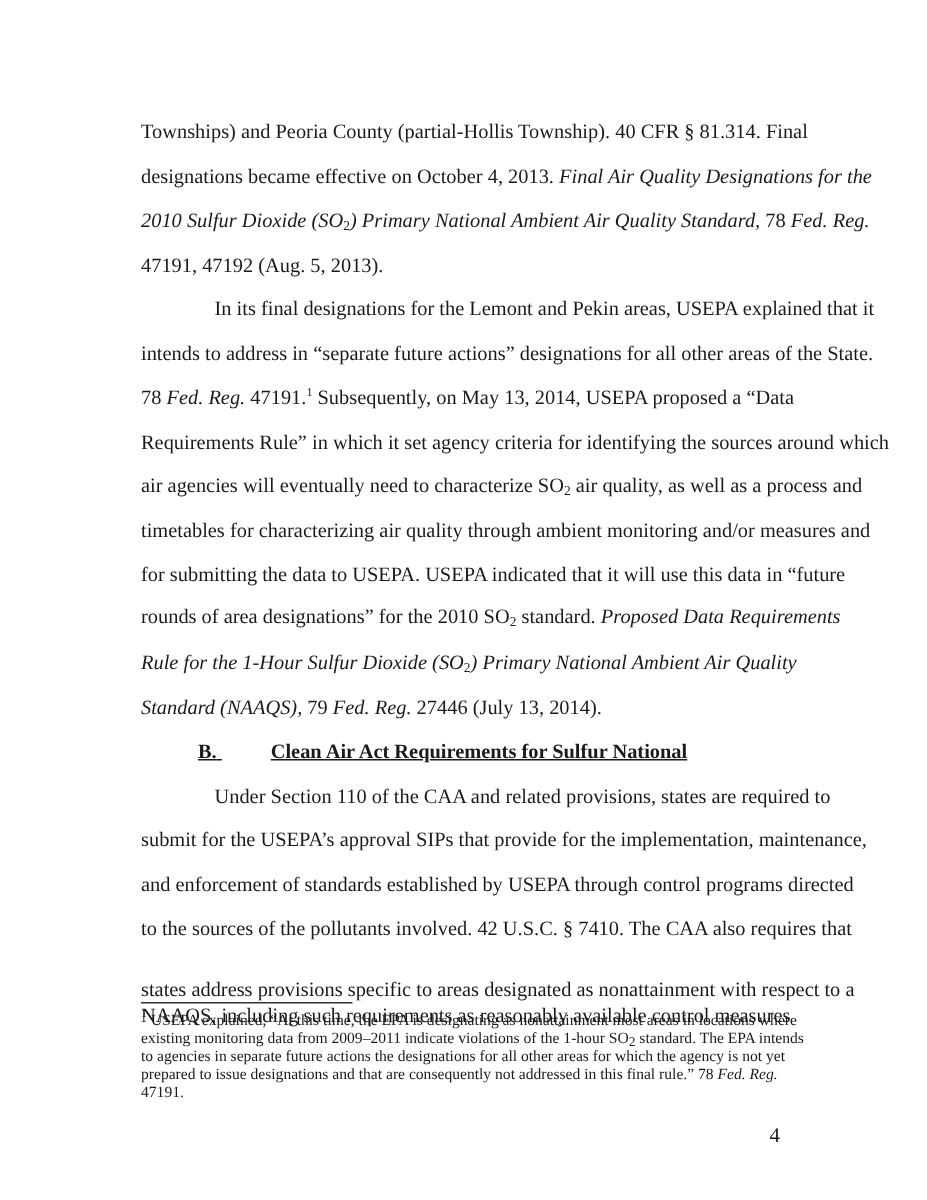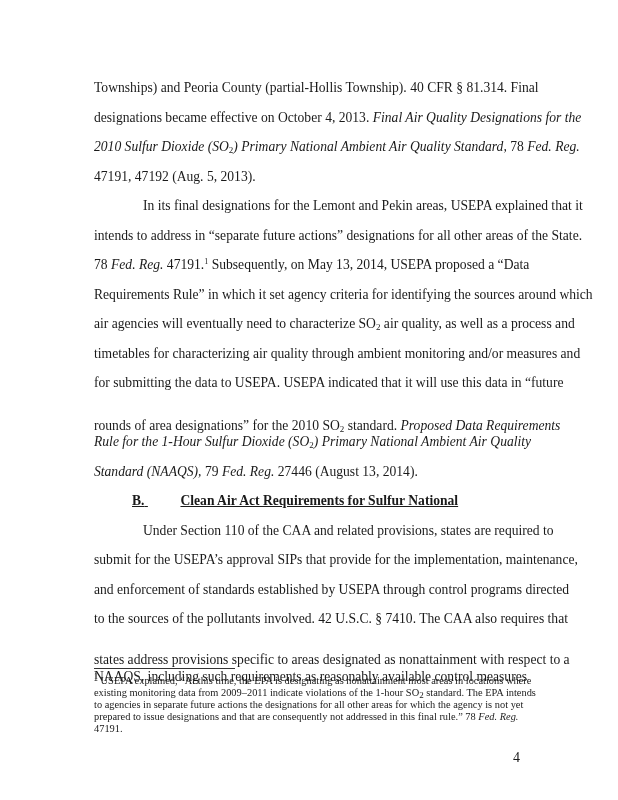--- a/index.html
+++ b/index.html
@@ -28,23 +28,23 @@
   <div class="line" style="top:110px"><span>designations became effective on October 4, 2013. </span><i>Final Air Quality Designations for the</i></div>
   <div class="line" style="top:139px"><i>2010 Sulfur Dioxide (SO</i><sub>2</sub><i>) Primary National Ambient Air Quality Standard,</i><span> 78 </span><i>Fed. Reg.</i></div>
   <div class="line" style="top:169px"><span>47191, 47192 (Aug. 5, 2013).</span></div>
   <div class="line indent" style="top:198px"><span>In its final designations for the Lemont and Pekin areas, USEPA explained that it</span></div>
   <div class="line" style="top:228px"><span>intends to address in “separate future actions” designations for all other areas of the State.</span></div>
   <div class="line" style="top:257px"><span>78 </span><i>Fed. Reg.</i><span> 47191.</span><sup>1</sup><span>  Subsequently, on May 13, 2014, USEPA proposed a “Data</span></div>
   <div class="line" style="top:287px"><span>Requirements Rule” in which it set agency criteria for identifying the sources around which</span></div>
   <div class="line" style="top:316px"><span>air agencies will eventually need to characterize SO</span><sub>2</sub><span> air quality, as well as a process and</span></div>
   <div class="line" style="top:346px"><span>timetables for characterizing air quality through ambient monitoring and/or measures and</span></div>
   <div class="line" style="top:375px"><span>for submitting the data to USEPA.  USEPA indicated that it will use this data in “future</span></div>
-  <div class="line" style="top:418px"><span>rounds of area designations” for the 2010 SO</span><sub>2</sub><span> standard.  </span><i>Proposed Data Requirements</i></div>
+  <div class="line" style="top:403px"><span>rounds of area designations” for the 2010 SO</span><sub>2</sub><span> standard.  </span><i>Proposed Data Requirements</i></div>
   <div class="line" style="top:434px"><i>Rule for the 1-Hour Sulfur Dioxide (SO</i><sub>2</sub><i>) Primary National Ambient Air Quality</i></div>
-  <div class="line" style="top:464px"><i>Standard (NAAQS),</i><span> 79 </span><i>Fed. Reg.</i><span> 27446 (August 13, 2014).</span></div>
+  <div class="line" style="top:464px"><i>Standard (NAAQS),</i><span> 79 </span><i>Fed. Reg.</i><span> 27446 (July 13, 2014).</span></div>
 
   <div class="line heading" style="top:493px; left:132px"><span class="u">B.</span><span class="u" style="display:inline-block; width:36px;">&nbsp;</span><span class="u">Clean Air Act Requirements for Sulfur National</span></div>
 
   <div class="line indent" style="top:523px"><span>Under Section 110 of the CAA and related provisions, states are required to</span></div>
   <div class="line" style="top:552px"><span>submit for the USEPA’s approval SIPs that provide for the implementation, maintenance,</span></div>
   <div class="line" style="top:582px"><span>and enforcement of standards established by USEPA through control programs directed</span></div>
   <div class="line" style="top:611px"><span>to the sources of the pollutants involved. 42 U.S.C. § 7410.  The CAA also requires that</span></div>
   <div class="line" style="top:652px"><span>states address provisions specific to areas designated as nonattainment with respect to a</span></div>
   <div class="line" style="top:669px"><span>NAAQS, including such requirements as reasonably available control measures</span></div>
 

